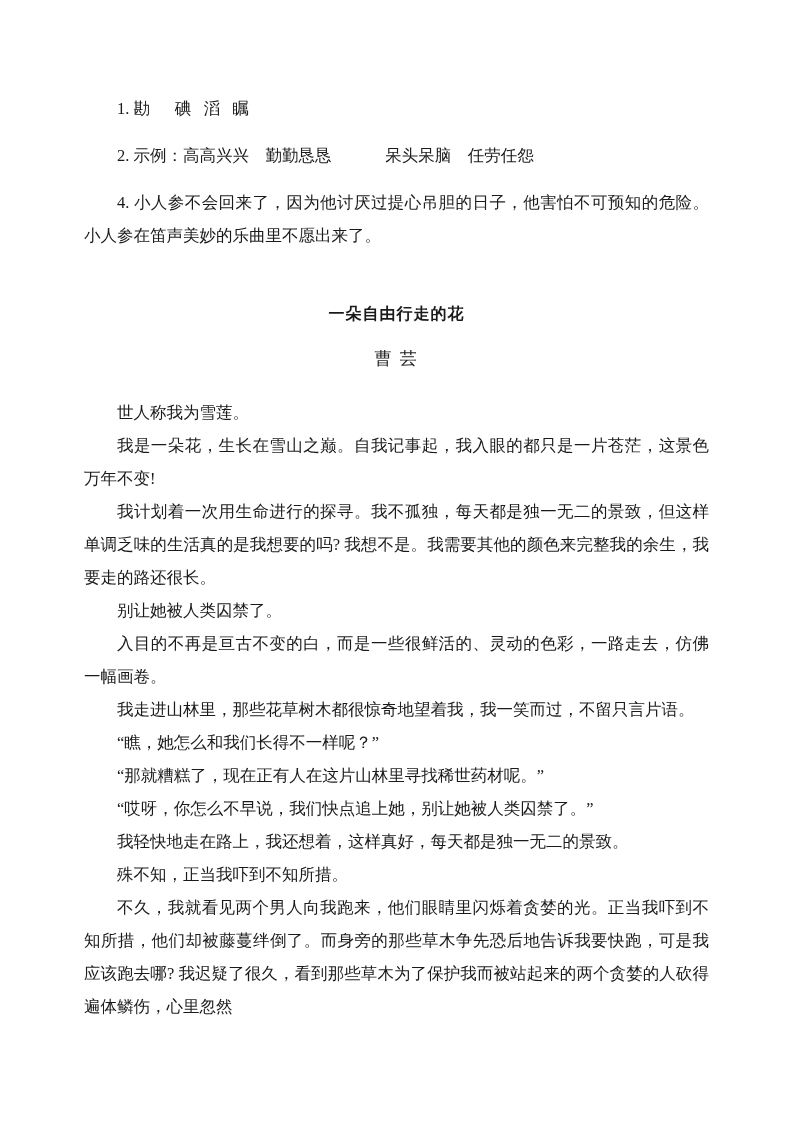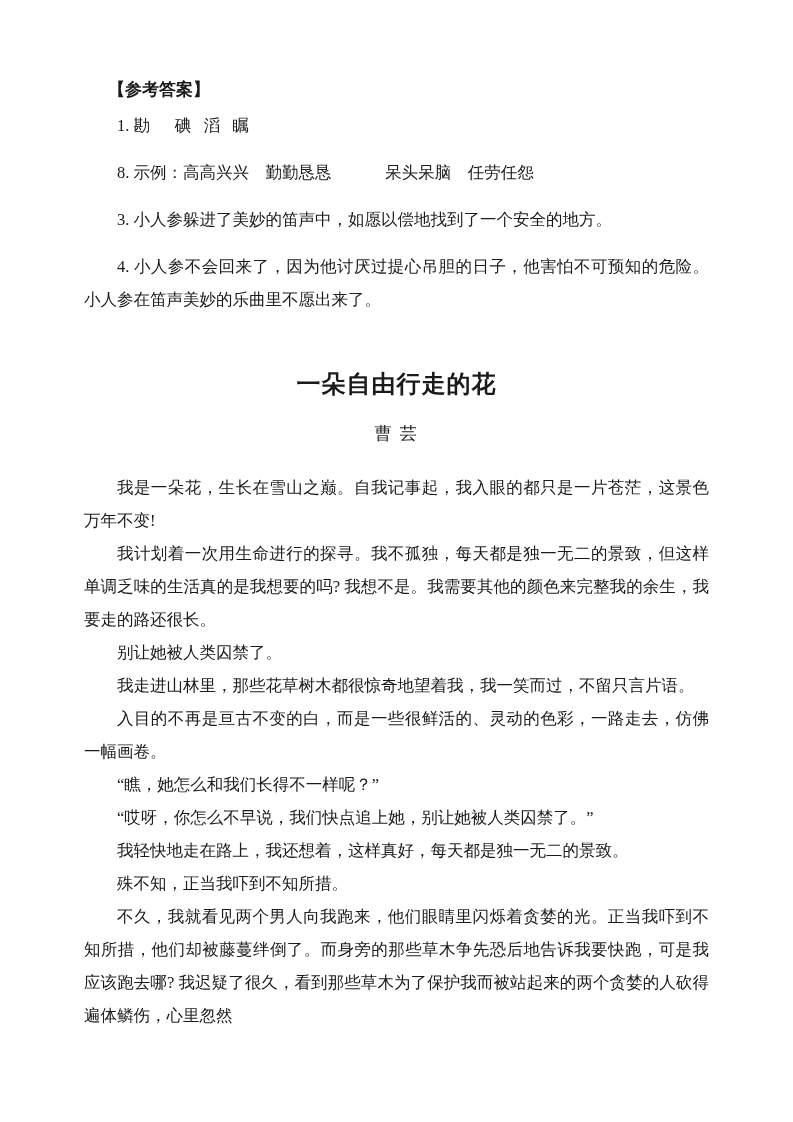--- a/index.html
+++ b/index.html
@@ -23,31 +23,31 @@
   .answer-key-heading {
     font-size: 17px;
     font-weight: bold;
     margin: 0 0 8px 0;
     padding-left: 24px;
     white-space: pre-wrap;
   }
   .answer-item {
     font-size: 16.5px;
     line-height: 33px;
-    margin: 8px 0 14px 0;
+    margin: 14px 0 14px 0;
     text-indent: 2em;
     white-space: pre-wrap;
     text-align: justify;
   }
   .article {
     margin-top: 52px;
   }
   .article-title {
     text-align: center;
-    font-size: 24px;
+    font-size: 16px;
     font-weight: bold;
     font-family: "Liberation Sans", sans-serif;
     margin: 0 0 22px 0;
     letter-spacing: 1px;
   }
   .article-author {
     text-align: center;
     font-size: 17px;
     margin: 10px 0 26px 0;
     letter-spacing: 2px;
@@ -60,36 +60,36 @@
     text-align: justify;
     white-space: pre-wrap;
   }
 </style>
 </head>
 <body>
 
 <div class="page">
 
   <div class="answer-key">
-    <p class="answer-key-heading">【参考答案】</p>
     <p class="answer-item">1. 勘      碘   滔   瞩</p>
-    <p class="answer-item">8. 示例：高高兴兴    勤勤恳恳             呆头呆脑    任劳任怨</p>
-    <p class="answer-item">3. 小人参躲进了美妙的笛声中，如愿以偿地找到了一个安全的地方。</p>
+    <p class="answer-item">2. 示例：高高兴兴    勤勤恳恳             呆头呆脑    任劳任怨</p>
     <p class="answer-item">4. 小人参不会回来了，因为他讨厌过提心吊胆的日子，他害怕不可预知的危险。小人参在笛声美妙的乐曲里不愿出来了。</p>
   </div>
 
   <div class="article">
     <h1 class="article-title">一朵自由行走的花</h1>
     <p class="article-author">曹 芸</p>
 
+    <p class="article-paragraph">世人称我为雪莲。</p>
     <p class="article-paragraph">我是一朵花，生长在雪山之巅。自我记事起，我入眼的都只是一片苍茫，这景色万年不变!</p>
     <p class="article-paragraph">我计划着一次用生命进行的探寻。我不孤独，每天都是独一无二的景致，但这样单调乏味的生活真的是我想要的吗? 我想不是。我需要其他的颜色来完整我的余生，我要走的路还很长。</p>
     <p class="article-paragraph">别让她被人类囚禁了。</p>
+    <p class="article-paragraph">入目的不再是亘古不变的白，而是一些很鲜活的、灵动的色彩，一路走去，仿佛一幅画卷。</p>
     <p class="article-paragraph">我走进山林里，那些花草树木都很惊奇地望着我，我一笑而过，不留只言片语。</p>
-    <p class="article-paragraph">入目的不再是亘古不变的白，而是一些很鲜活的、灵动的色彩，一路走去，仿佛一幅画卷。</p>
     <p class="article-paragraph">“瞧，她怎么和我们长得不一样呢？”</p>
+    <p class="article-paragraph">“那就糟糕了，现在正有人在这片山林里寻找稀世药材呢。”</p>
     <p class="article-paragraph">“哎呀，你怎么不早说，我们快点追上她，别让她被人类囚禁了。”</p>
     <p class="article-paragraph">我轻快地走在路上，我还想着，这样真好，每天都是独一无二的景致。</p>
     <p class="article-paragraph">殊不知，正当我吓到不知所措。</p>
     <p class="article-paragraph">不久，我就看见两个男人向我跑来，他们眼睛里闪烁着贪婪的光。正当我吓到不知所措，他们却被藤蔓绊倒了。而身旁的那些草木争先恐后地告诉我要快跑，可是我应该跑去哪? 我迟疑了很久，看到那些草木为了保护我而被站起来的两个贪婪的人砍得遍体鳞伤，心里忽然</p>
   </div>
 
 </div>
 
 </body></html>

